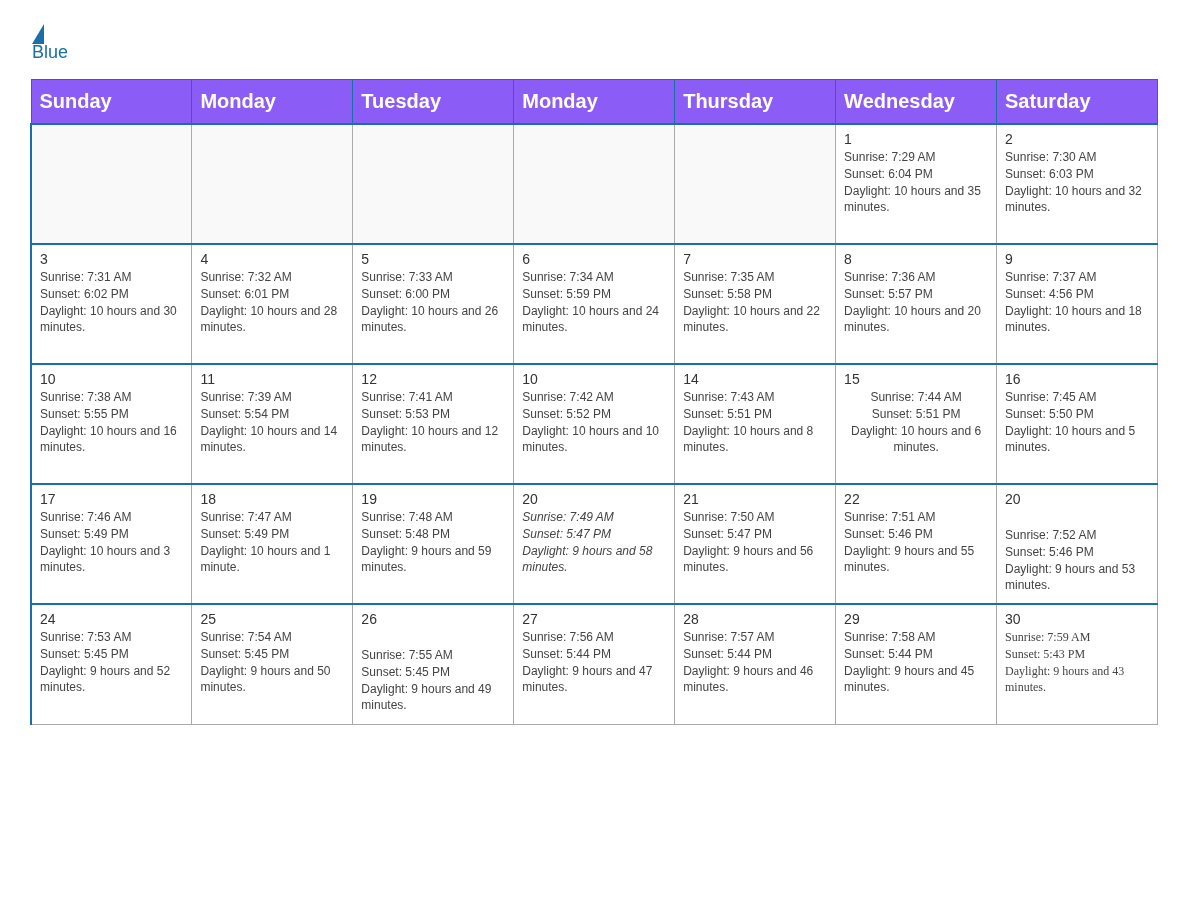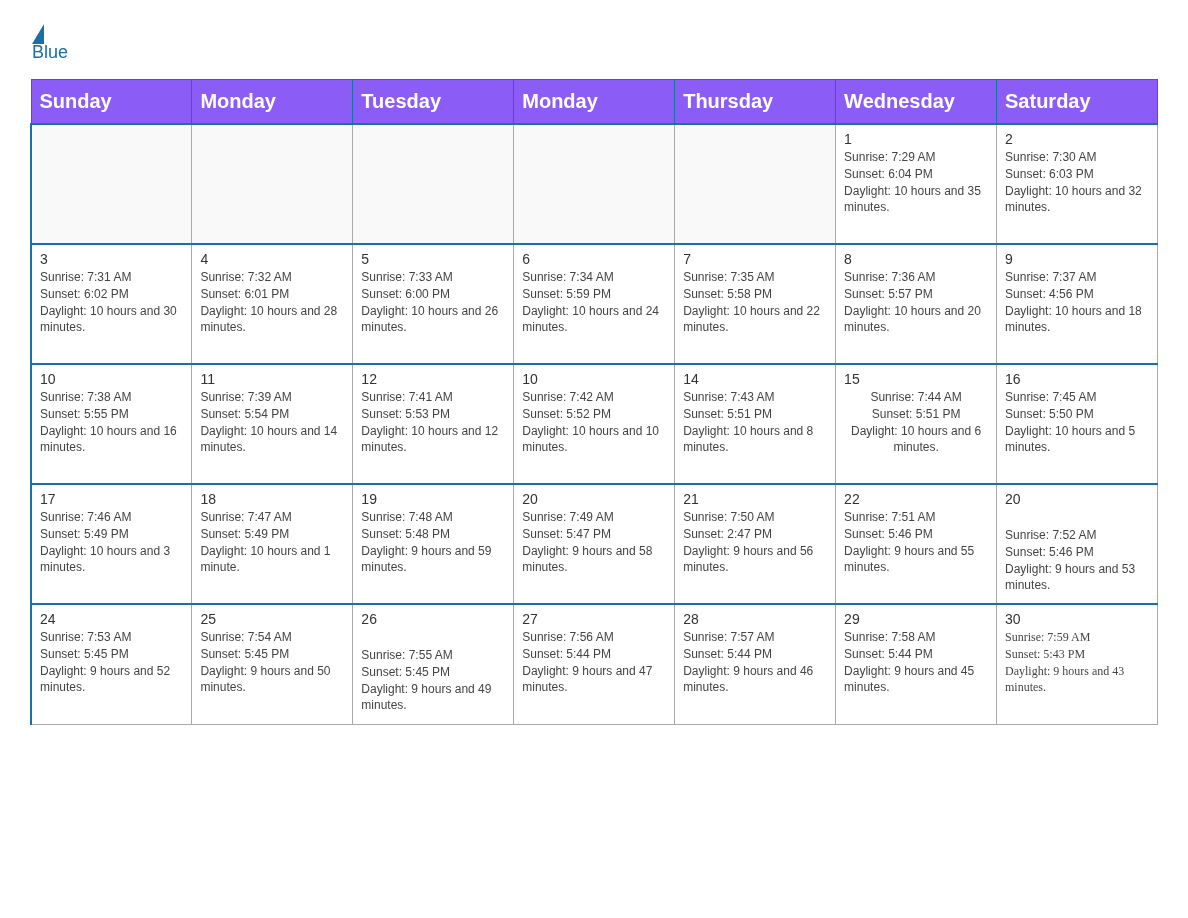--- a/index.html
+++ b/index.html
@@ -265,28 +265,28 @@
 Daylight: 10 hours and 1 minute.</div>
         </td>
         <td>
           <div class="day-num">19</div>
           <div class="day-info" style="white-space: pre-line;">Sunrise: 7:48 AM
 Sunset: 5:48 PM
 Daylight: 9 hours and 59 minutes.</div>
         </td>
         <td>
           <div class="day-num">20</div>
-          <div class="day-info" style="white-space: pre-line;">Sunrise: 7:49 AM
+          <div class="day-info" style="white-space: pre-line; font-style: italic;">Sunrise: 7:49 AM
 Sunset: 5:47 PM
 Daylight: 9 hours and 58 minutes.</div>
         </td>
         <td>
           <div class="day-num">21</div>
           <div class="day-info" style="white-space: pre-line;">Sunrise: 7:50 AM
-Sunset: 2:47 PM
+Sunset: 5:47 PM
 Daylight: 9 hours and 56 minutes.</div>
         </td>
         <td>
           <div class="day-num">22</div>
           <div class="day-info" style="white-space: pre-line;">Sunrise: 7:51 AM
 Sunset: 5:46 PM
 Daylight: 9 hours and 55 minutes.</div>
         </td>
         <td>
           <div class="day-num">20</div>

